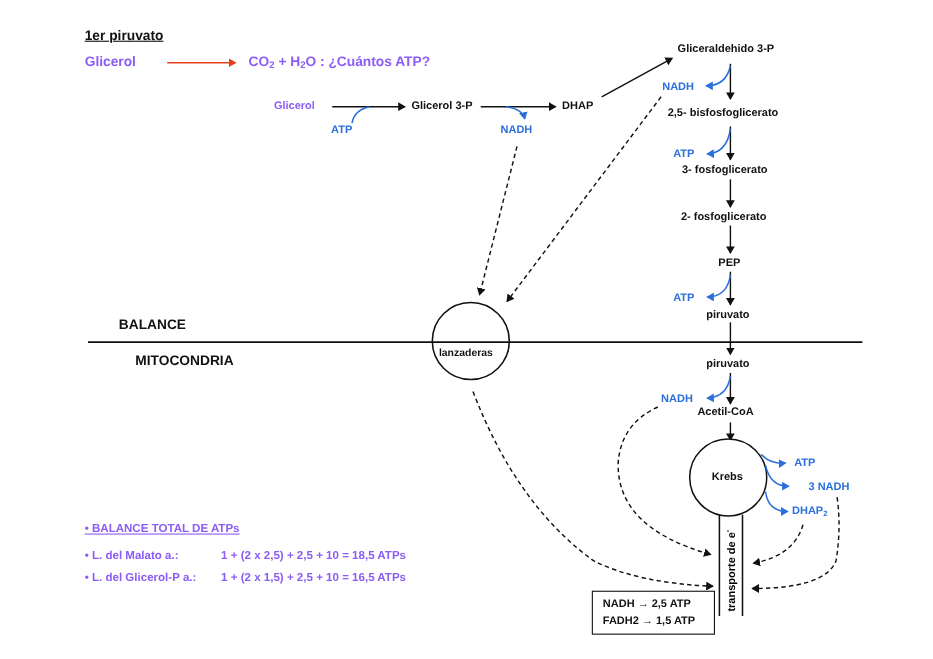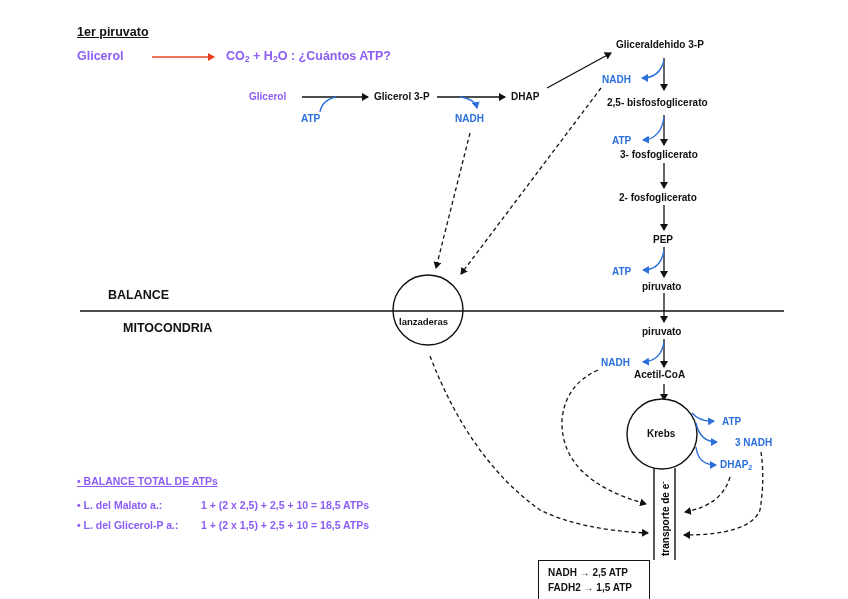--- a/index.html
+++ b/index.html
@@ -100,21 +100,21 @@
 
 <div class="t" style="left:642px;top:327px;">piruvato</div>
 <div class="t blue" style="left:601px;top:358px;">NADH</div>
 <div class="t" style="left:634px;top:370px;">Acetil-CoA</div>
 <div class="t" style="left:647px;top:429px;">Krebs</div>
 <div class="t blue" style="left:722px;top:417px;">ATP</div>
 <div class="t blue" style="left:725px;top:438px;margin-left:10px;">3 NADH</div>
 <div class="t blue" style="left:720px;top:460px;"><span>DHAP</span><sub>2</sub></div>
 <div class="vert" style="left:659px;top:556px;"><span>transporte de e</span><sup style="font-size:7px;">-</sup></div>
 
-<div class="box" style="left:538px;top:560px;width:110px;height:38px;">
+<div class="box" style="left:538px;top:537px;width:110px;height:38px;">
   <div class="t" style="left:9px;top:7px;">NADH → 2,5 ATP</div>
   <div class="t" style="left:9px;top:22px;">FADH2 → 1,5 ATP</div>
 </div>
 
 <div class="t red" style="left:77px;top:458px;font-size:10.5px;margin-top:18px;"><span style="text-decoration:underline;">• BALANCE TOTAL DE ATPs</span></div>
 <div class="t red" style="left:77px;top:500px;font-size:10.5px;">• L. del Malato a.:</div>
 <div class="t red" style="left:201px;top:500px;font-size:10.5px;">1 + (2 x 2,5) + 2,5 + 10 = 18,5 ATPs</div>
 <div class="t red" style="left:77px;top:520px;font-size:10.5px;">• L. del Glicerol-P a.:</div>
 <div class="t red" style="left:201px;top:520px;font-size:10.5px;">1 + (2 x 1,5) + 2,5 + 10 = 16,5 ATPs</div>
 

